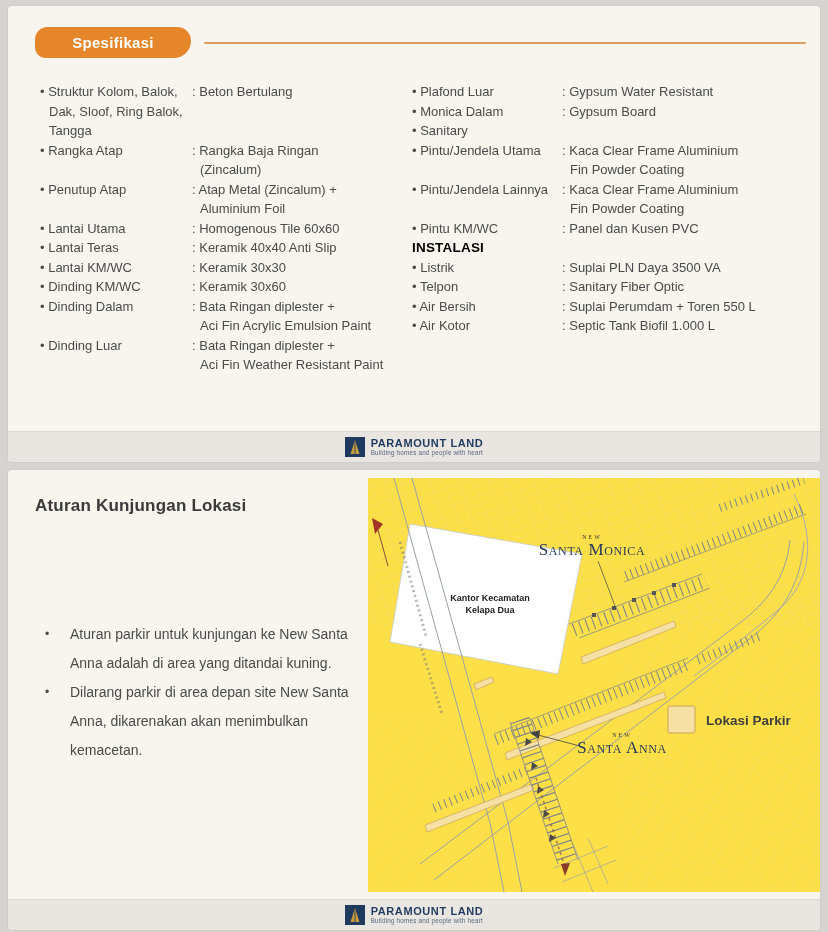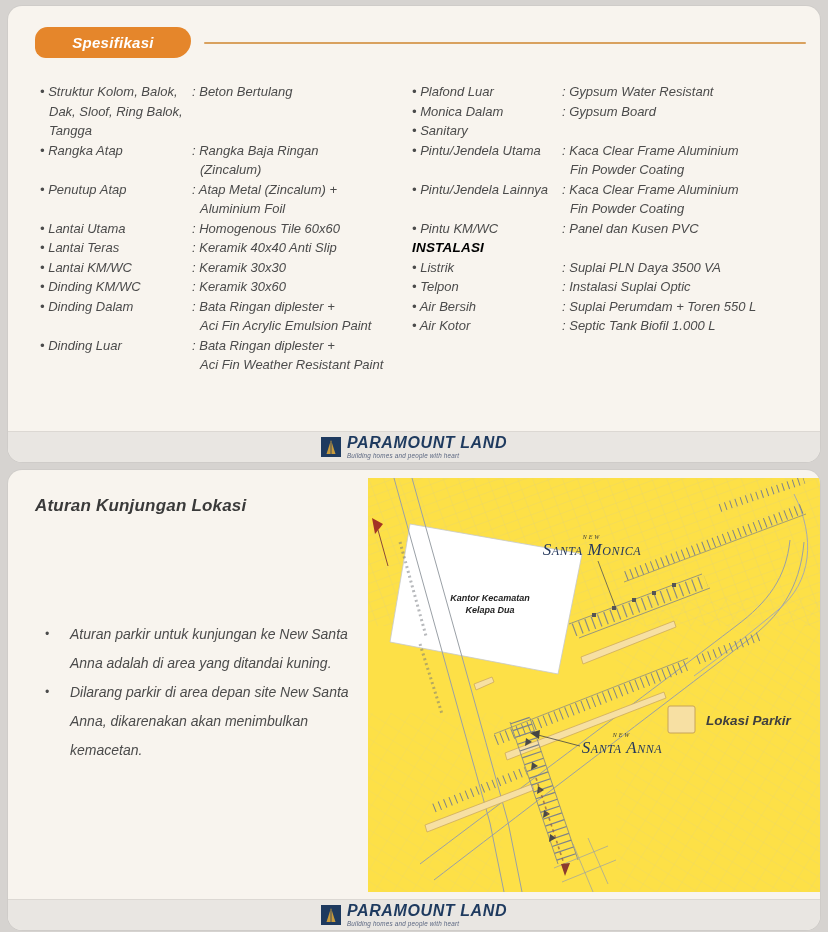--- a/index.html
+++ b/index.html
@@ -5,23 +5,22 @@
   html,body{margin:0;padding:0;}
   body{
     width:828px;height:932px;
     background:#D6D3D0;
     font-family:"Liberation Sans", sans-serif;
     position:relative;
     -webkit-font-smoothing:antialiased;
   }
   .card{
     position:absolute;left:8px;width:812px;
-    background:#F8F4EE;border-radius:14px;overflow:hidden;
+    background:#F8F4EE;border-radius:4px;overflow:hidden;
     box-shadow:0 0 0 1px rgba(0,0,0,0.03);
-    font-style:italic;
   }
   #card1{top:6px;height:456px;}
   #card2{top:470px;height:460px;}
 
   
   .badge{
     position:absolute;left:27px;top:21px;width:156px;height:31px;
     background:var(--accent);
     border-radius:16px 18px 22px 14px;
     display:flex;align-items:center;justify-content:center;
@@ -44,21 +43,21 @@
 
   
   .footer-band{
     position:absolute;left:0;right:0;bottom:0;height:30px;
     background:#E9E6E2;border-top:1px solid #DCD8D3;
     display:flex;align-items:center;justify-content:center;
   }
   .logo{display:flex;align-items:center;gap:6px;}
   .logo-mark{width:20px;height:20px;flex:0 0 auto;}
   .logo-text{display:flex;flex-direction:column;line-height:1;}
-  .logo-brand{font-weight:bold;font-size:16px;letter-spacing:.6px;color:var(--navy);}
+  .logo-brand{font-weight:bold;font-size:11px;letter-spacing:.6px;color:var(--navy);}
   .logo-tag{font-size:6.3px;color:#5A6680;margin-top:1.5px;letter-spacing:.2px;}
 
   
   .p2-title{
     position:absolute;left:27px;top:26px;
     font-size:17px;font-weight:bold;color:#3A3A3A;letter-spacing:.2px;
   }
   .p2-bullets{
     position:absolute;left:37px;top:150px;width:310px;
     font-size:14px;line-height:29px;color:#4B4B4B;
@@ -223,21 +222,21 @@
         </div>
         <div class="spec-value">
           <div class="val-line">: Suplai PLN Daya 3500 VA</div>
         </div>
       </div>
       <div class="spec-row">
         <div class="spec-label">
           <div class="lab-line">• Telpon</div>
         </div>
         <div class="spec-value">
-          <div class="val-line">: Instalasi Suplai Optic</div>
+          <div class="val-line">: Sanitary Fiber Optic</div>
         </div>
       </div>
       <div class="spec-row">
         <div class="spec-label">
           <div class="lab-line">• Air Bersih</div>
         </div>
         <div class="spec-value">
           <div class="val-line">: Suplai Perumdam + Toren 550 L</div>
         </div>
       </div>

